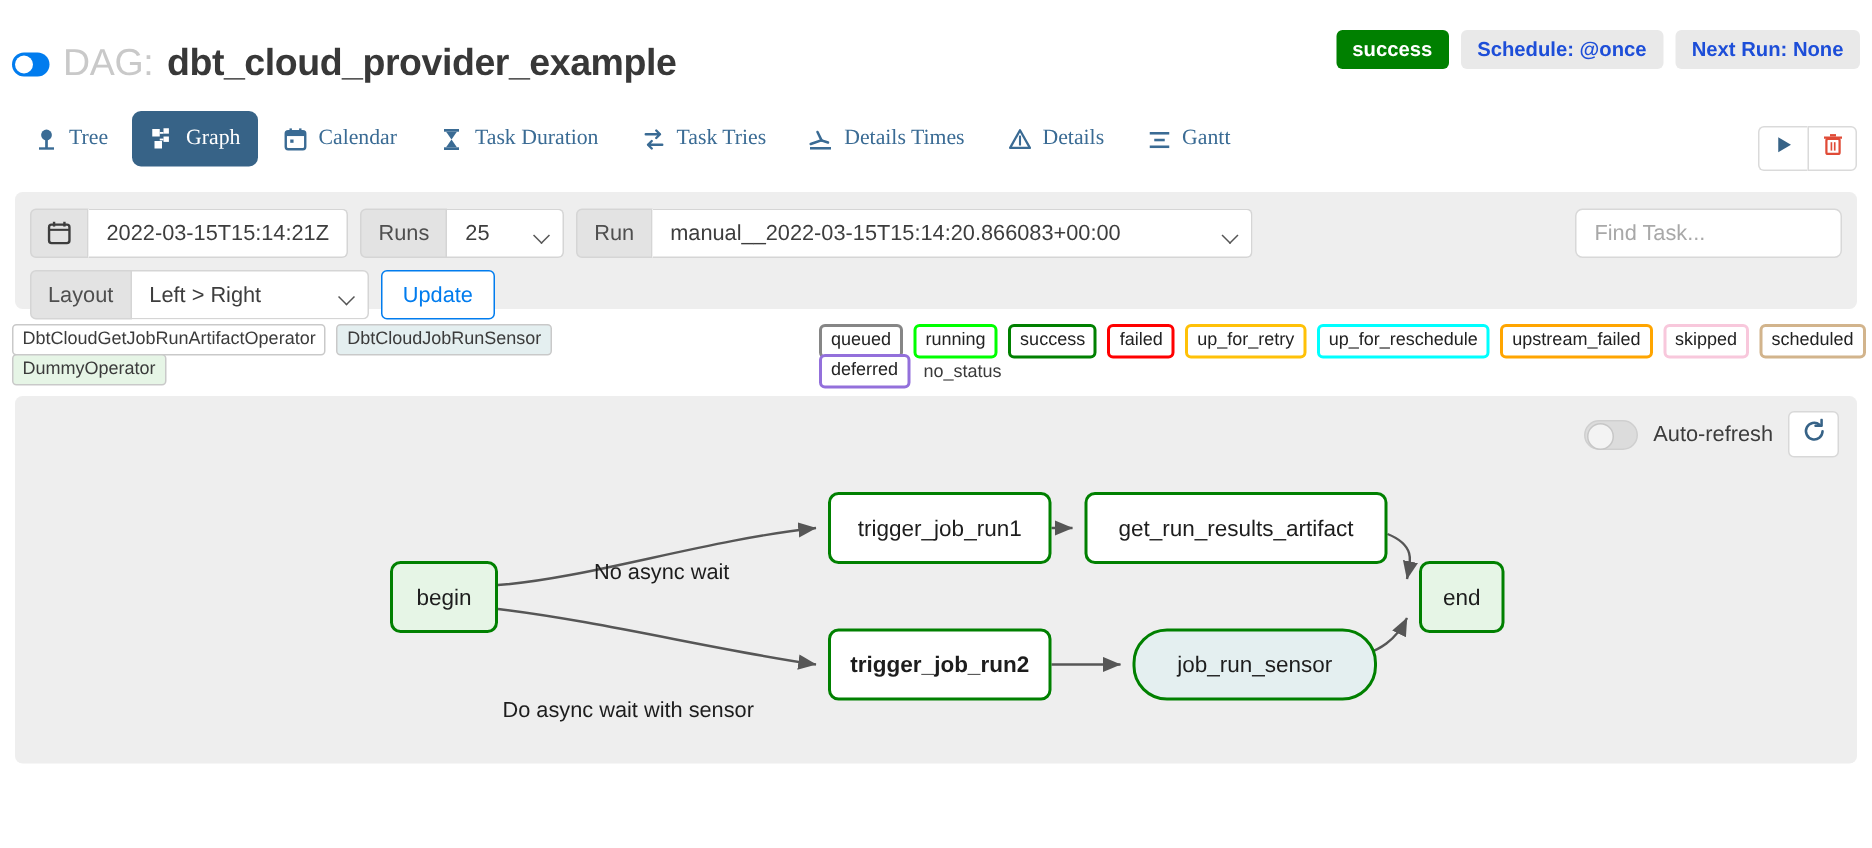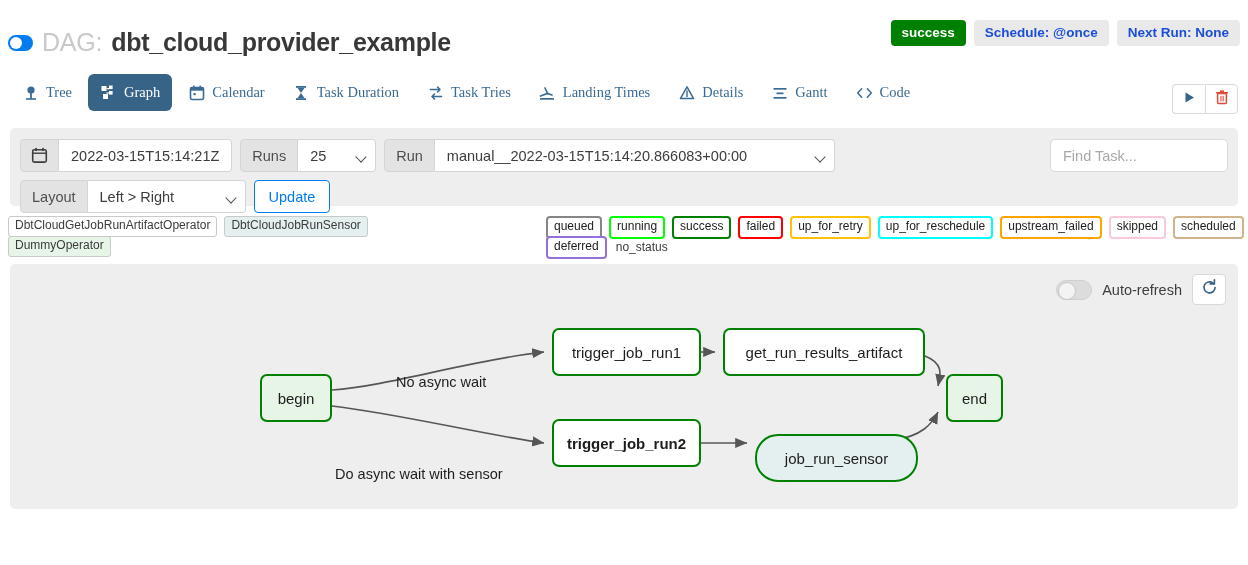--- a/index.html
+++ b/index.html
@@ -388,21 +388,21 @@
     </div>
 
     <div class="tab">
       <span class="tab-icon">
         <svg width="16" height="16" viewBox="0 0 16 16">
             <path d="M1.5 11 L8.5 8.5 L13 10" fill="none" stroke="currentColor" stroke-width="1.7" stroke-linecap="round"></path>
             <path d="M6 3 L8.7 8.6" fill="none" stroke="currentColor" stroke-width="1.7" stroke-linecap="round"></path>
             <rect x="1" y="13" width="14" height="1.7" fill="currentColor"></rect>
           </svg>
       </span>
-      <span>Landing Times</span>
+      <span>Details Times</span>
     </div>
 
     <div class="tab">
       <span class="tab-icon">
         <svg width="16" height="16" viewBox="0 0 16 16">
             <path d="M8 1.8 L14.6 13.6 L1.4 13.6 Z" fill="none" stroke="currentColor" stroke-width="1.5" stroke-linejoin="round"></path>
             <rect x="7.3" y="5.4" width="1.4" height="6.6" fill="currentColor"></rect>
           </svg>
       </span>
       <span>Details</span>
@@ -412,29 +412,20 @@
       <span class="tab-icon">
         <svg width="16" height="16" viewBox="0 0 16 16">
             <rect x="1.5" y="3" width="13" height="1.7" fill="currentColor"></rect>
             <rect x="4.5" y="7.5" width="7" height="1.7" fill="currentColor"></rect>
             <rect x="1.5" y="12" width="13" height="1.7" fill="currentColor"></rect>
           </svg>
       </span>
       <span>Gantt</span>
     </div>
 
-    <div class="tab">
-      <span class="tab-icon">
-        <svg width="18" height="16" viewBox="0 0 18 16">
-            <path d="M6 3.5 L1.8 8 L6 12.5" fill="none" stroke="currentColor" stroke-width="1.6" stroke-linecap="round" stroke-linejoin="round"></path>
-            <path d="M12 3.5 L16.2 8 L12 12.5" fill="none" stroke="currentColor" stroke-width="1.6" stroke-linecap="round" stroke-linejoin="round"></path>
-          </svg>
-      </span>
-      <span>Code</span>
-    </div>
   </div>
 
   <div class="header-actions">
     <div class="act-btn">
       <span>
         <svg width="13" height="13" viewBox="0 0 13 13">
             <path d="M2.5 1.5 L11 6.5 L2.5 11.5 Z" fill="#376387"></path>
           </svg>
       </span>
     </div>
@@ -545,18 +536,18 @@
 
     <path d="M691,179 L737,179" fill="none" stroke="#565656" stroke-width="1.6" marker-end="url(#arrow)"></path>
 
     <path d="M884,176 C 912,172 922,160 928,148" fill="none" stroke="#565656" stroke-width="1.6" marker-end="url(#arrow)"></path>
   </svg>
 
   <div class="node dummy" style="left:250px; top:110px; width:72px;  height:48px;">begin</div>
   <div class="node" style="left:542px; top:64px;  width:149px; height:48px;">trigger_job_run1</div>
   <div class="node" style="left:713px; top:64px;  width:202px; height:48px;">get_run_results_artifact</div>
   <div class="node" style="left:542px; top:155px; width:149px; height:48px;font-weight:bold;">trigger_job_run2</div>
-  <div class="node sensor" style="left:745px; top:170px; width:163px; height:48px;border-radius:23px;">job_run_sensor</div>
+  <div class="node sensor" style="left:745px; top:155px; width:163px; height:48px;border-radius:23px;">job_run_sensor</div>
   <div class="node dummy" style="left:936px; top:110px; width:57px;  height:48px;">end</div>
 
   <div class="edge-label" style="left:386px; top:110px;">No async wait</div>
   <div class="edge-label" style="left:325px; top:202px;">Do async wait with sensor</div>
 </div>
 
 </body></html>

